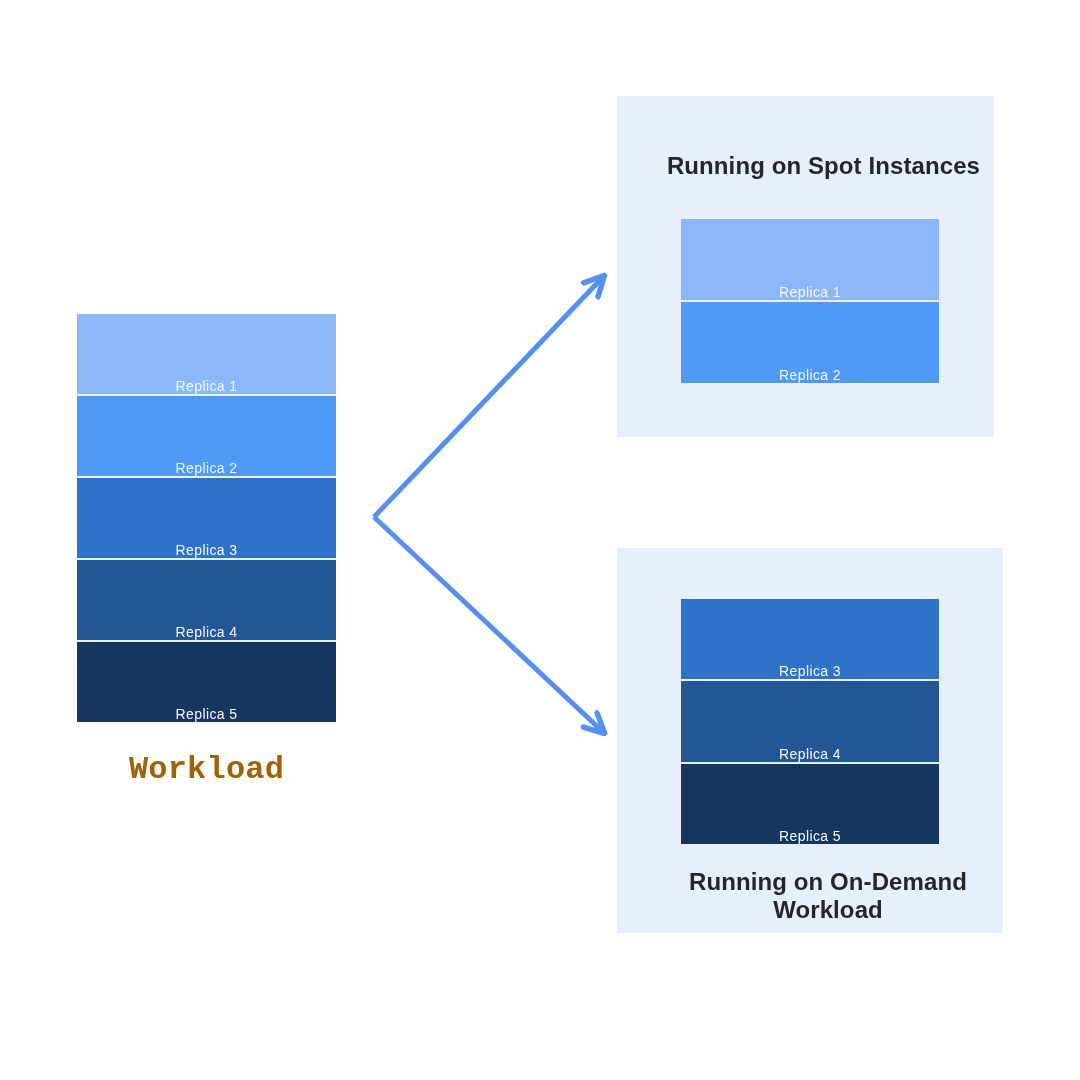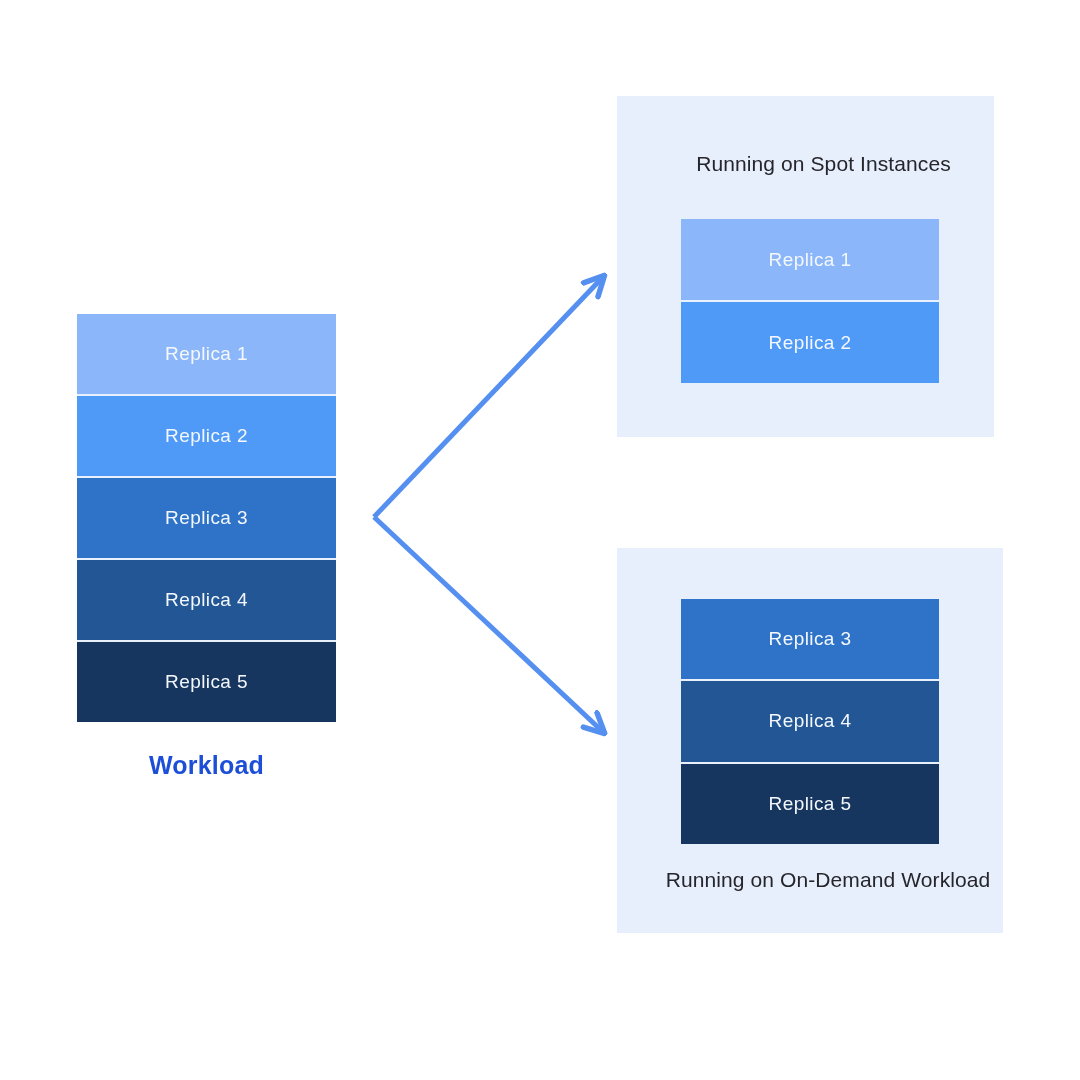--- a/index.html
+++ b/index.html
@@ -15,50 +15,51 @@
 
   
   .stack {
     position: absolute;
     display: flex;
     flex-direction: column;
   }
   .replica {
     flex: 1;
     display: flex;
-    align-items: center;
+    align-items: flex-end;
     justify-content: center;
     color: #f4f8fd;
-    font-size: 19px;
+    font-size: 14px;
     letter-spacing: 0.4px;
   }
   .replica + .replica { border-top: 2px solid #e9f1fd; }
 
   .workload-stack {
     left: 77px; top: 314px;
     width: 259px; height: 408px;
   }
   .workload-label {
     position: absolute;
     left: 37px; top: 751px; width: 339px;
     text-align: center;
-    font-size: 25px;
+    font-size: 32px;
     font-weight: bold;
-    color: #1d4ed8;
+    color: #a16207;
     letter-spacing: 0.2px;
+    font-family: Liberation Mono, monospace;
   }
 
   
   .group { position: absolute; }
   .group-title {
     position: absolute;
     left: 0; right: 0;
     text-align: center;
-    font-size: 21px;
-    font-weight: normal;
+    font-size: 24px;
+    font-weight: bold;
     color: #26252b;
     letter-spacing: 0.1px;
     padding-left: 36px;
   }
   .group-spot { left: 617px; top: 96px; width: 377px; height: 341px; }
   .group-spot .group-title { top: 56px; }
   .group-spot .stack { left: 64px; top: 123px; width: 258px; height: 164px; }
 
   .group-ondemand { left: 617px; top: 548px; width: 386px; height: 385px; }
   .group-ondemand .stack { left: 64px; top: 51px; width: 258px; height: 245px; }

